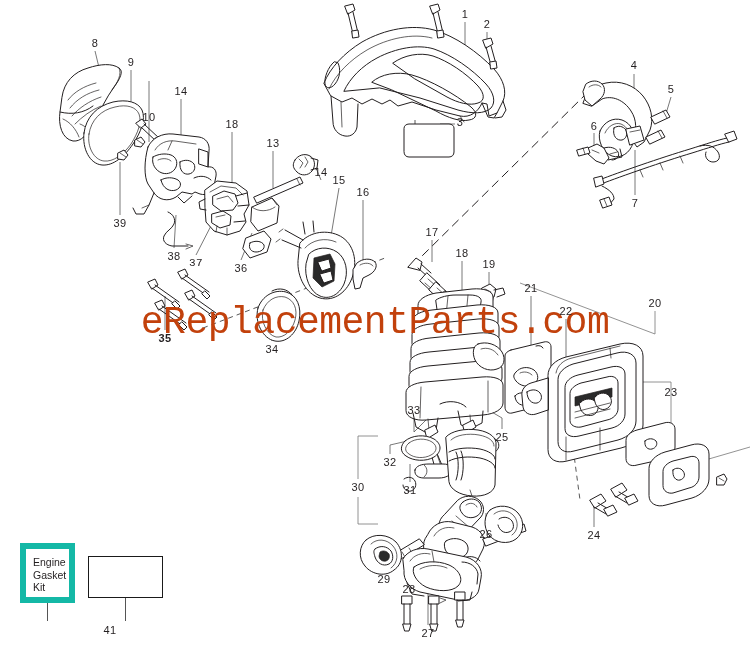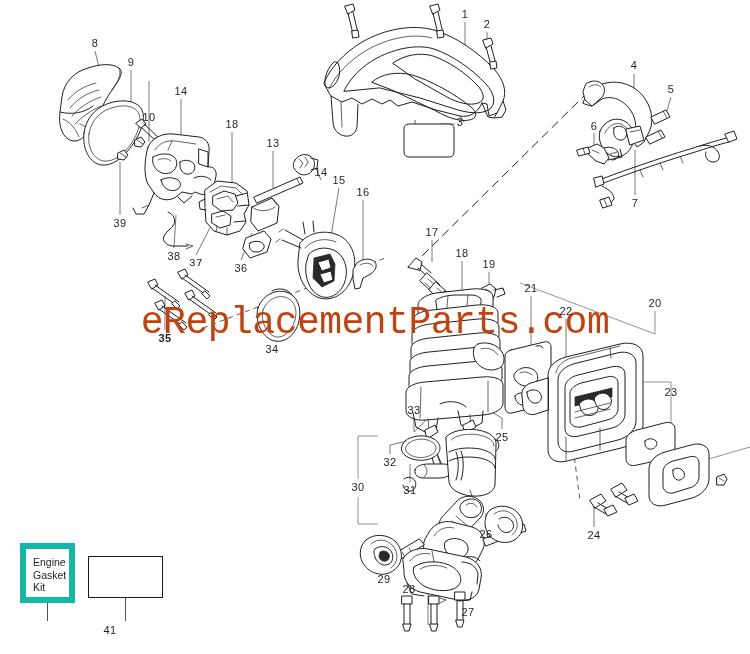--- a/index.html
+++ b/index.html
@@ -721,21 +721,21 @@
       <div class="callout" style="left: 432px; top: 232px;">17</div>
       <div class="callout" style="left: 462px; top: 253px;">18</div>
       <div class="callout" style="left: 489px; top: 264px;">19</div>
       <div class="callout" style="left: 655px; top: 303px;">20</div>
       <div class="callout" style="left: 531px; top: 288px;">21</div>
       <div class="callout" style="left: 566px; top: 311px;">22</div>
       <div class="callout" style="left: 671px; top: 392px;">23</div>
       <div class="callout" style="left: 594px; top: 535px;">24</div>
       <div class="callout" style="left: 502px; top: 437px;">25</div>
       <div class="callout" style="left: 486px; top: 534px;">26</div>
-      <div class="callout" style="left: 428px; top: 612px; margin-left: 40px;">27</div>
+      <div class="callout" style="left: 428px; top: 633px;">27</div>
       <div class="callout" style="left: 409px; top: 589px;">28</div>
       <div class="callout" style="left: 384px; top: 579px;">29</div>
       <div class="callout" style="left: 358px; top: 487px;">30</div>
       <div class="callout" style="left: 410px; top: 490px;">31</div>
       <div class="callout" style="left: 390px; top: 462px;">32</div>
       <div class="callout" style="left: 414px; top: 410px;">33</div>
       <div class="callout" style="left: 272px; top: 349px;">34</div>
       <div class="callout" style="left: 165px; top: 338px; font-weight: bold;">35</div>
       <div class="callout" style="left: 241px; top: 268px;">36</div>
       <div class="callout" style="left: 196px; top: 263px; font-family: Liberation Mono, monospace;">37</div>

